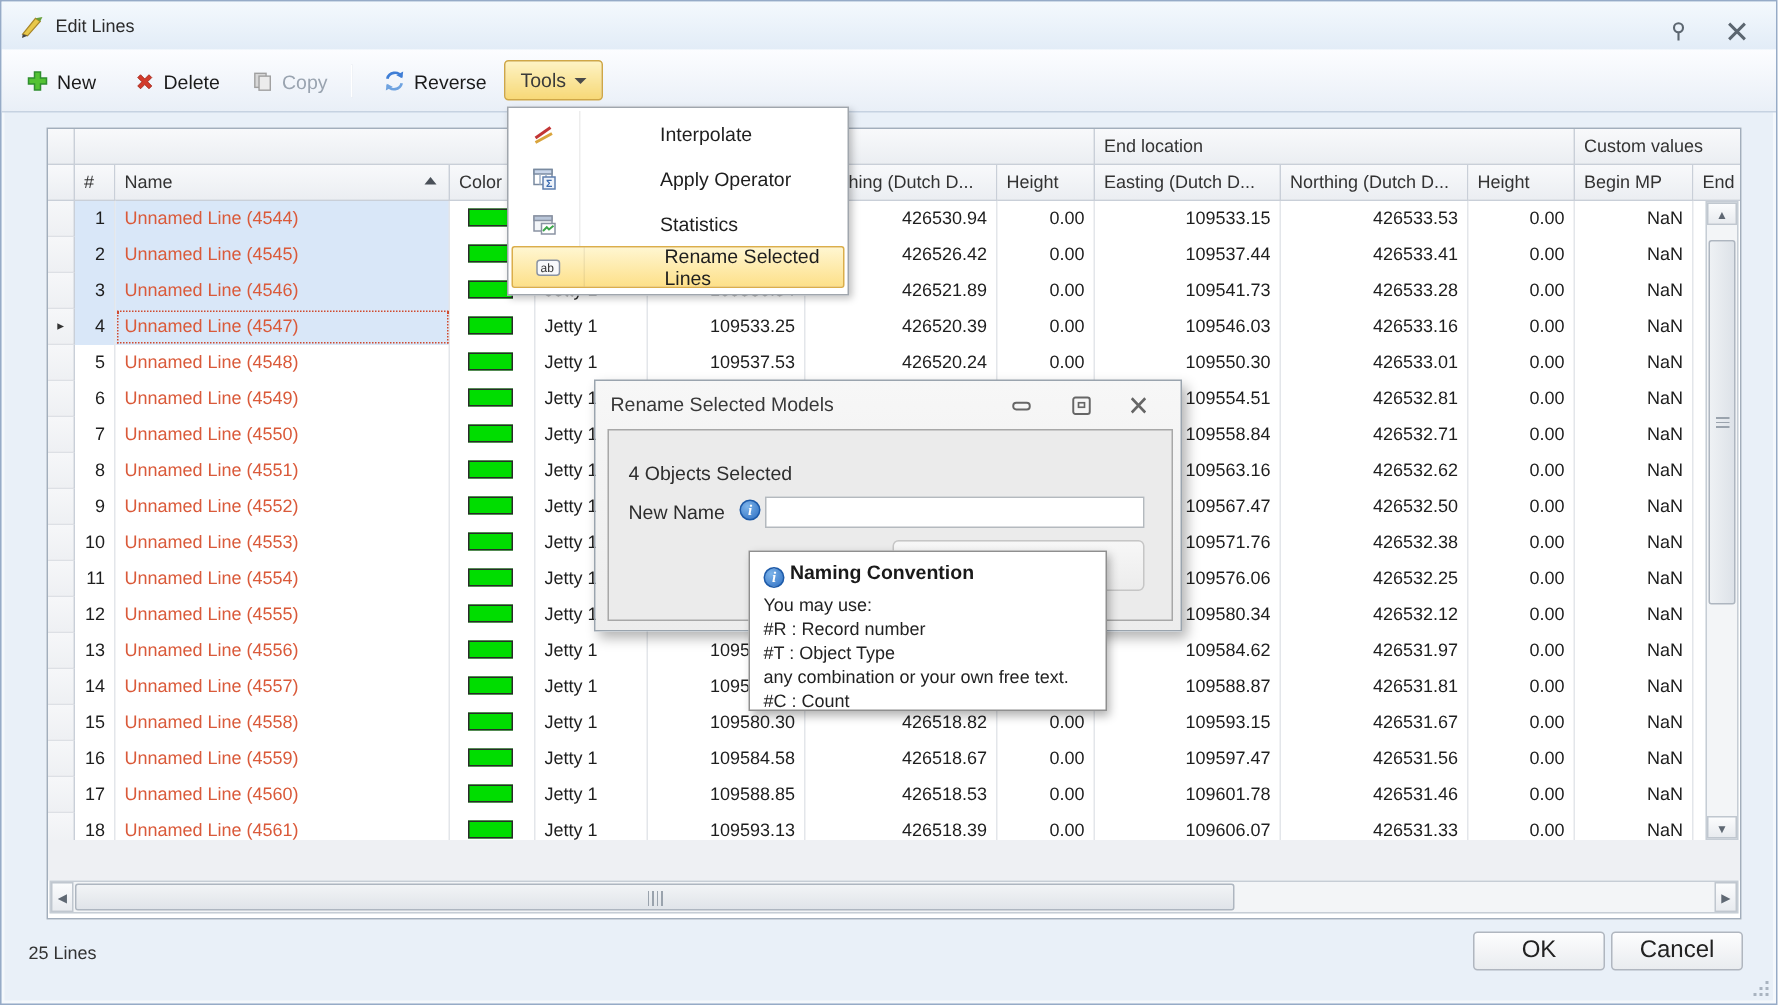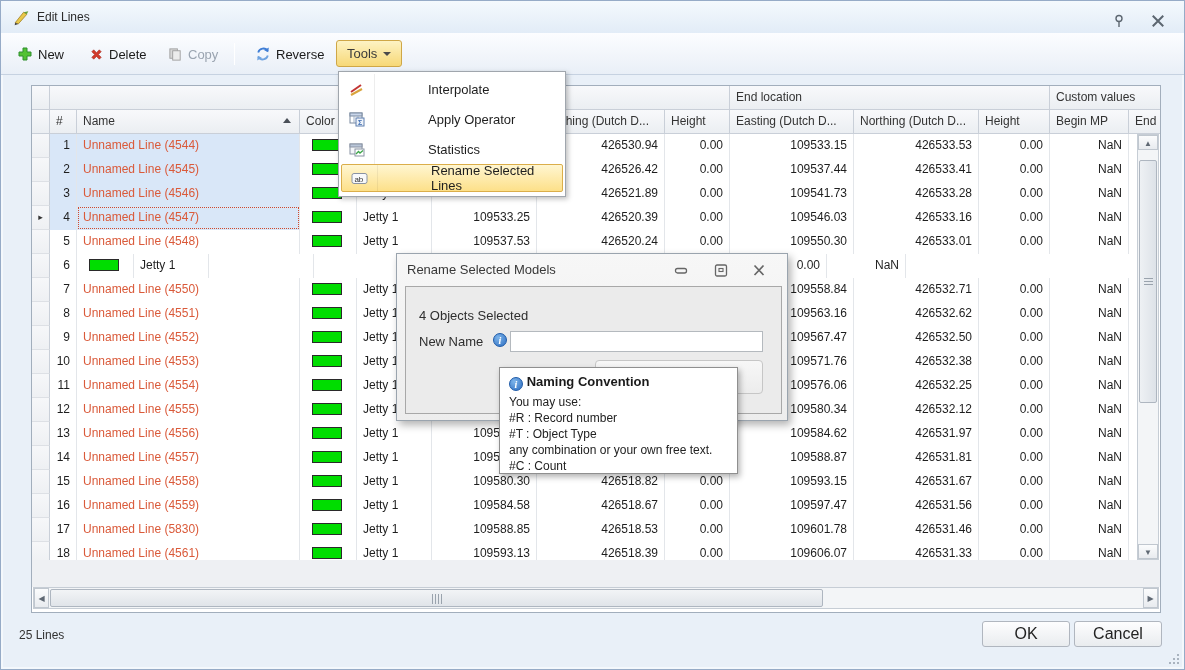--- a/index.html
+++ b/index.html
@@ -64,21 +64,21 @@
   .v-grip{position:absolute;left:4px;top:50%;margin-top:-4px;width:9px;height:8px;background:repeating-linear-gradient(#9aa3ad 0 1px,transparent 1px 3px);}
   .hscroll{position:absolute;left:1px;bottom:3px;width:1126px;height:22px;background:#f3f5f7;border:1px solid #c6cdd5;}
   .hscroll .arr{position:absolute;top:0;width:15px;height:20px;text-align:center;font-size:8px;color:#5f6873;line-height:20px;background:linear-gradient(#fbfcfd,#e8ebef);border:1px solid #c0c7cf;}
   .hscroll .arr.left{left:0;} .hscroll .arr.right{right:0;}
   .h-thumb{position:absolute;left:16px;top:1px;width:773px;height:18px;background:linear-gradient(#f2f4f6,#e0e4e9);border:1px solid #aeb6c0;border-radius:2px;}
   .h-grip{position:absolute;left:50%;top:4px;margin-left:-5px;width:10px;height:10px;background:repeating-linear-gradient(90deg,#9aa3ad 0 1px,transparent 1px 3px);}
 
   
   .menu{position:absolute;left:337px;top:70px;width:228px;height:126px;background:#ffffff;border:1px solid #a0a6ad;box-shadow:2px 2px 5px rgba(0,0,0,.25);z-index:60;padding:2px 0;}
   .menu-item{position:relative;height:30px;display:flex;align-items:center;font-size:13px;color:#1e1e1e;cursor:pointer;gap:46px;}
-  .mi-icon{width:36px;height:30px;display:flex;align-items:center;justify-content:center;border-right:1px solid #ededed;flex:none;}
+  .mi-icon{width:48px;height:30px;display:flex;align-items:center;justify-content:center;border-right:1px solid #ededed;flex:none;}
   .mi-label{padding-left:7px;}
   .menu-item.hl{margin:0 2px;border:1px solid #dbae4a;border-radius:2px;background:linear-gradient(#fff6d1,#fde089);height:28px;}
   .menu-item.hl .mi-icon{height:26px;border-right-color:rgba(0,0,0,0.06);}
 
   
   .dialog{position:absolute;left:395px;top:252px;width:392px;height:168px;background:linear-gradient(#f7f7f7,#ededed);border:1px solid #9aa4ae;box-shadow:3px 4px 8px rgba(0,0,0,.3);z-index:40;}
   .dlg-title{position:absolute;left:10px;top:8px;font-size:13px;color:#383838;}
   .dlg-btn{position:absolute;top:10px;width:14px;height:13px;cursor:pointer;}
   .dlg-min{left:277px;} .dlg-max{left:317px;} .dlg-close{left:355px;}
   .dlg-panel{position:absolute;left:8px;top:32px;width:377px;height:128px;background:#ebebeb;border:1px solid #a8a8a8;}
@@ -263,20 +263,21 @@
           <div class="cell c-bh">0.00</div>
           <div class="cell c-ee">109550.30</div>
           <div class="cell c-en">426533.01</div>
           <div class="cell c-eh">0.00</div>
           <div class="cell c-mp">NaN</div>
           <div class="cell c-end"></div>
         </div>
         <div class="grid-row">
           <div class="cell c-ind"></div>
           <div class="cell c-num">6</div>
+          <div class="cell c-name">Unnamed Line (4549)</div>
           <div class="cell c-color">
             <div class="swatch"></div>
           </div>
           <div class="cell c-group">Jetty 1</div>
           <div class="cell c-be"></div>
           <div class="cell c-bn"></div>
           <div class="cell c-bh"></div>
           <div class="cell c-ee">109554.51</div>
           <div class="cell c-en">426532.81</div>
           <div class="cell c-eh">0.00</div>
@@ -449,21 +450,21 @@
           <div class="cell c-bh">0.00</div>
           <div class="cell c-ee">109597.47</div>
           <div class="cell c-en">426531.56</div>
           <div class="cell c-eh">0.00</div>
           <div class="cell c-mp">NaN</div>
           <div class="cell c-end"></div>
         </div>
         <div class="grid-row">
           <div class="cell c-ind"></div>
           <div class="cell c-num">17</div>
-          <div class="cell c-name">Unnamed Line (5830)</div>
+          <div class="cell c-name">Unnamed Line (4560)</div>
           <div class="cell c-color">
             <div class="swatch"></div>
           </div>
           <div class="cell c-group">Jetty 1</div>
           <div class="cell c-be">109588.85</div>
           <div class="cell c-bn">426518.53</div>
           <div class="cell c-bh">0.00</div>
           <div class="cell c-ee">109601.78</div>
           <div class="cell c-en">426531.46</div>
           <div class="cell c-eh">0.00</div>

